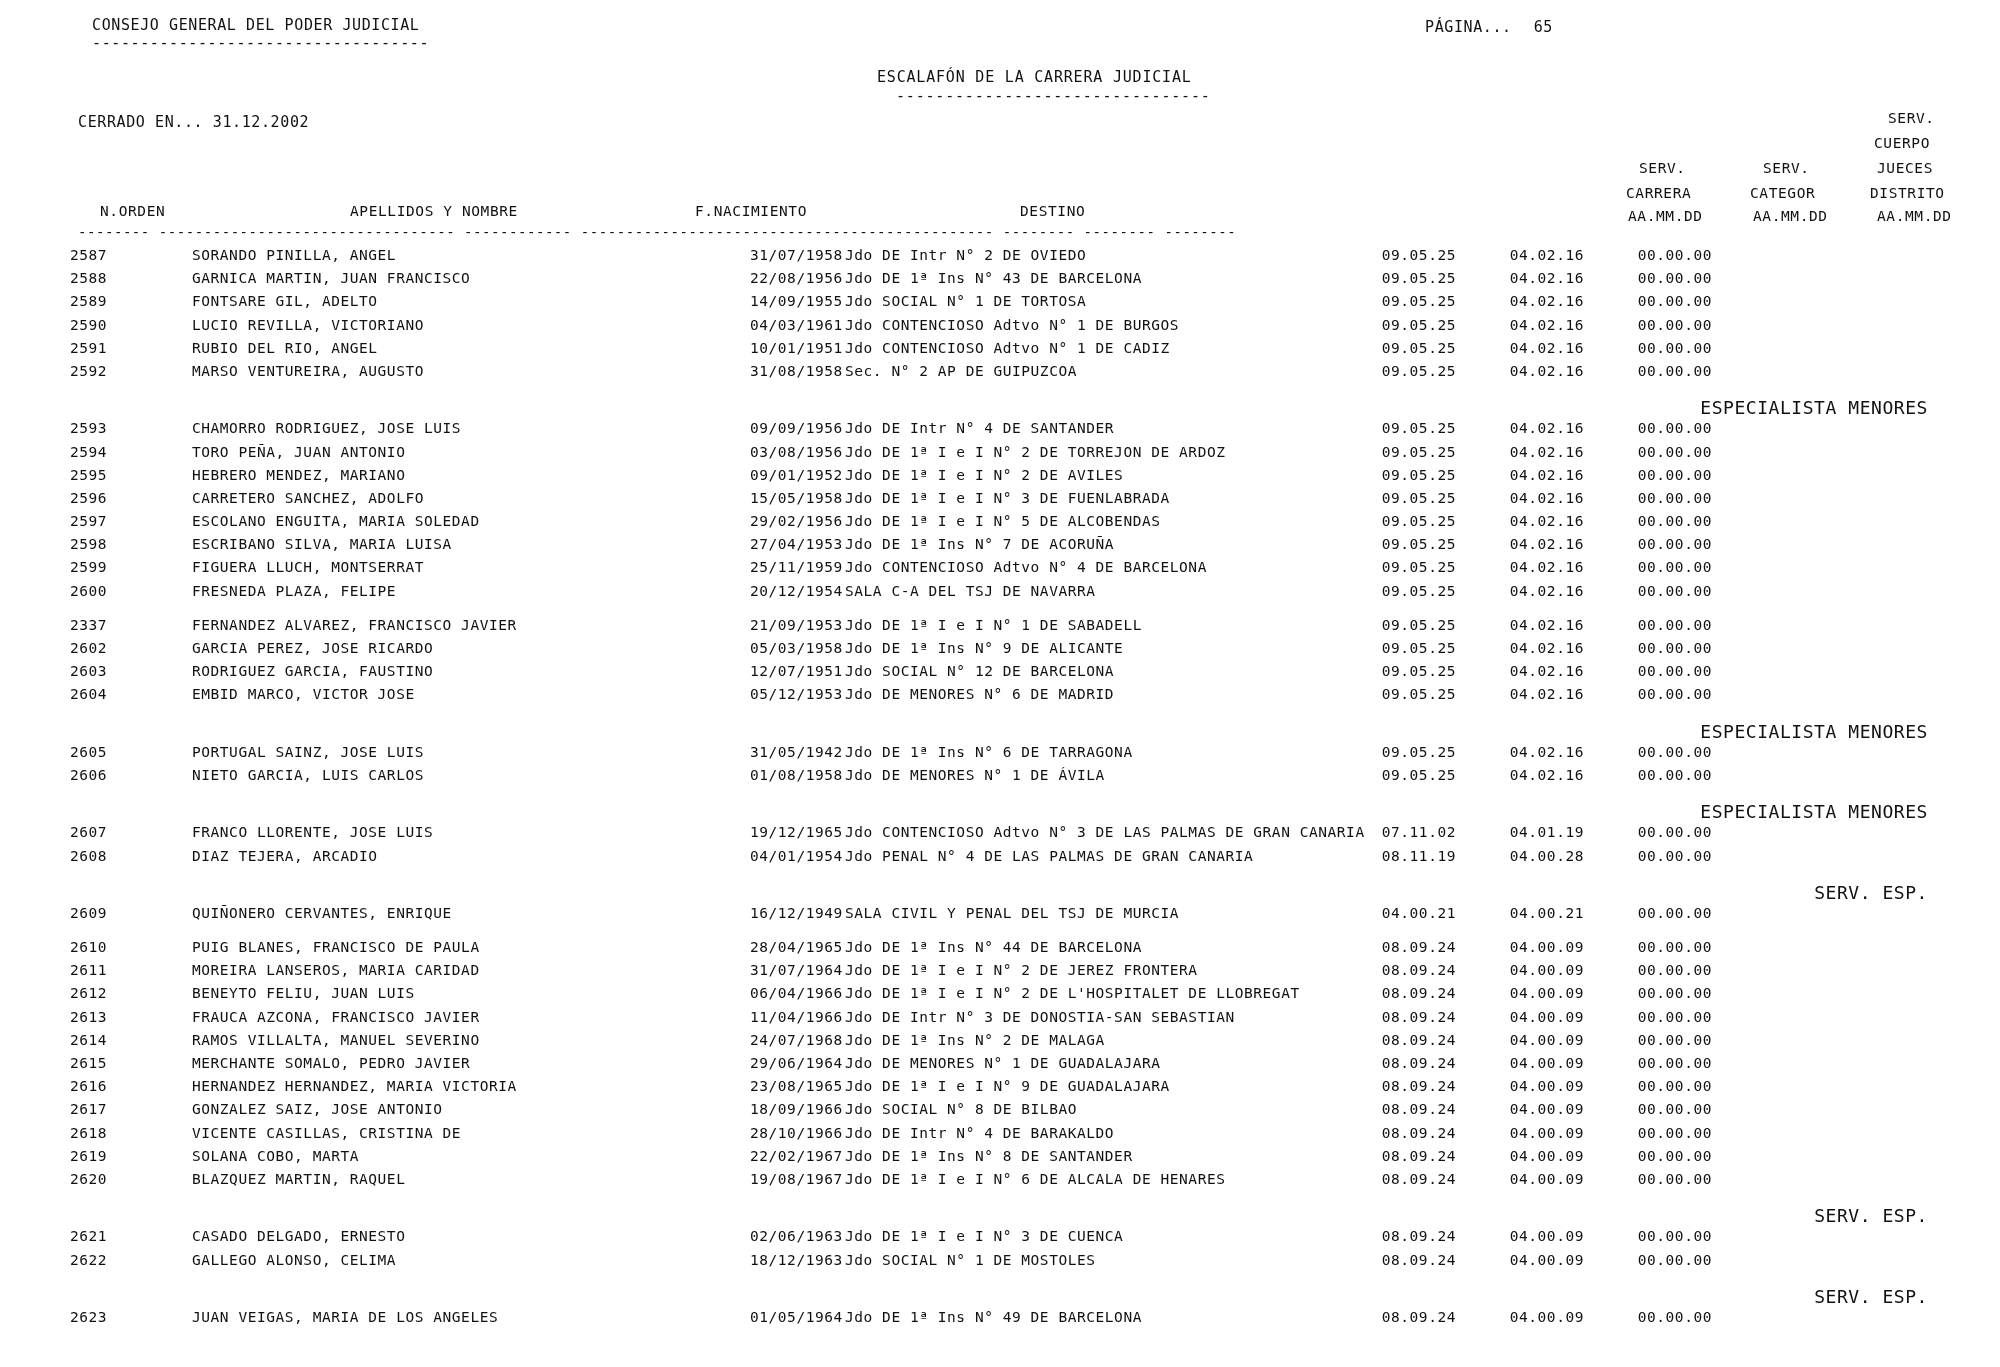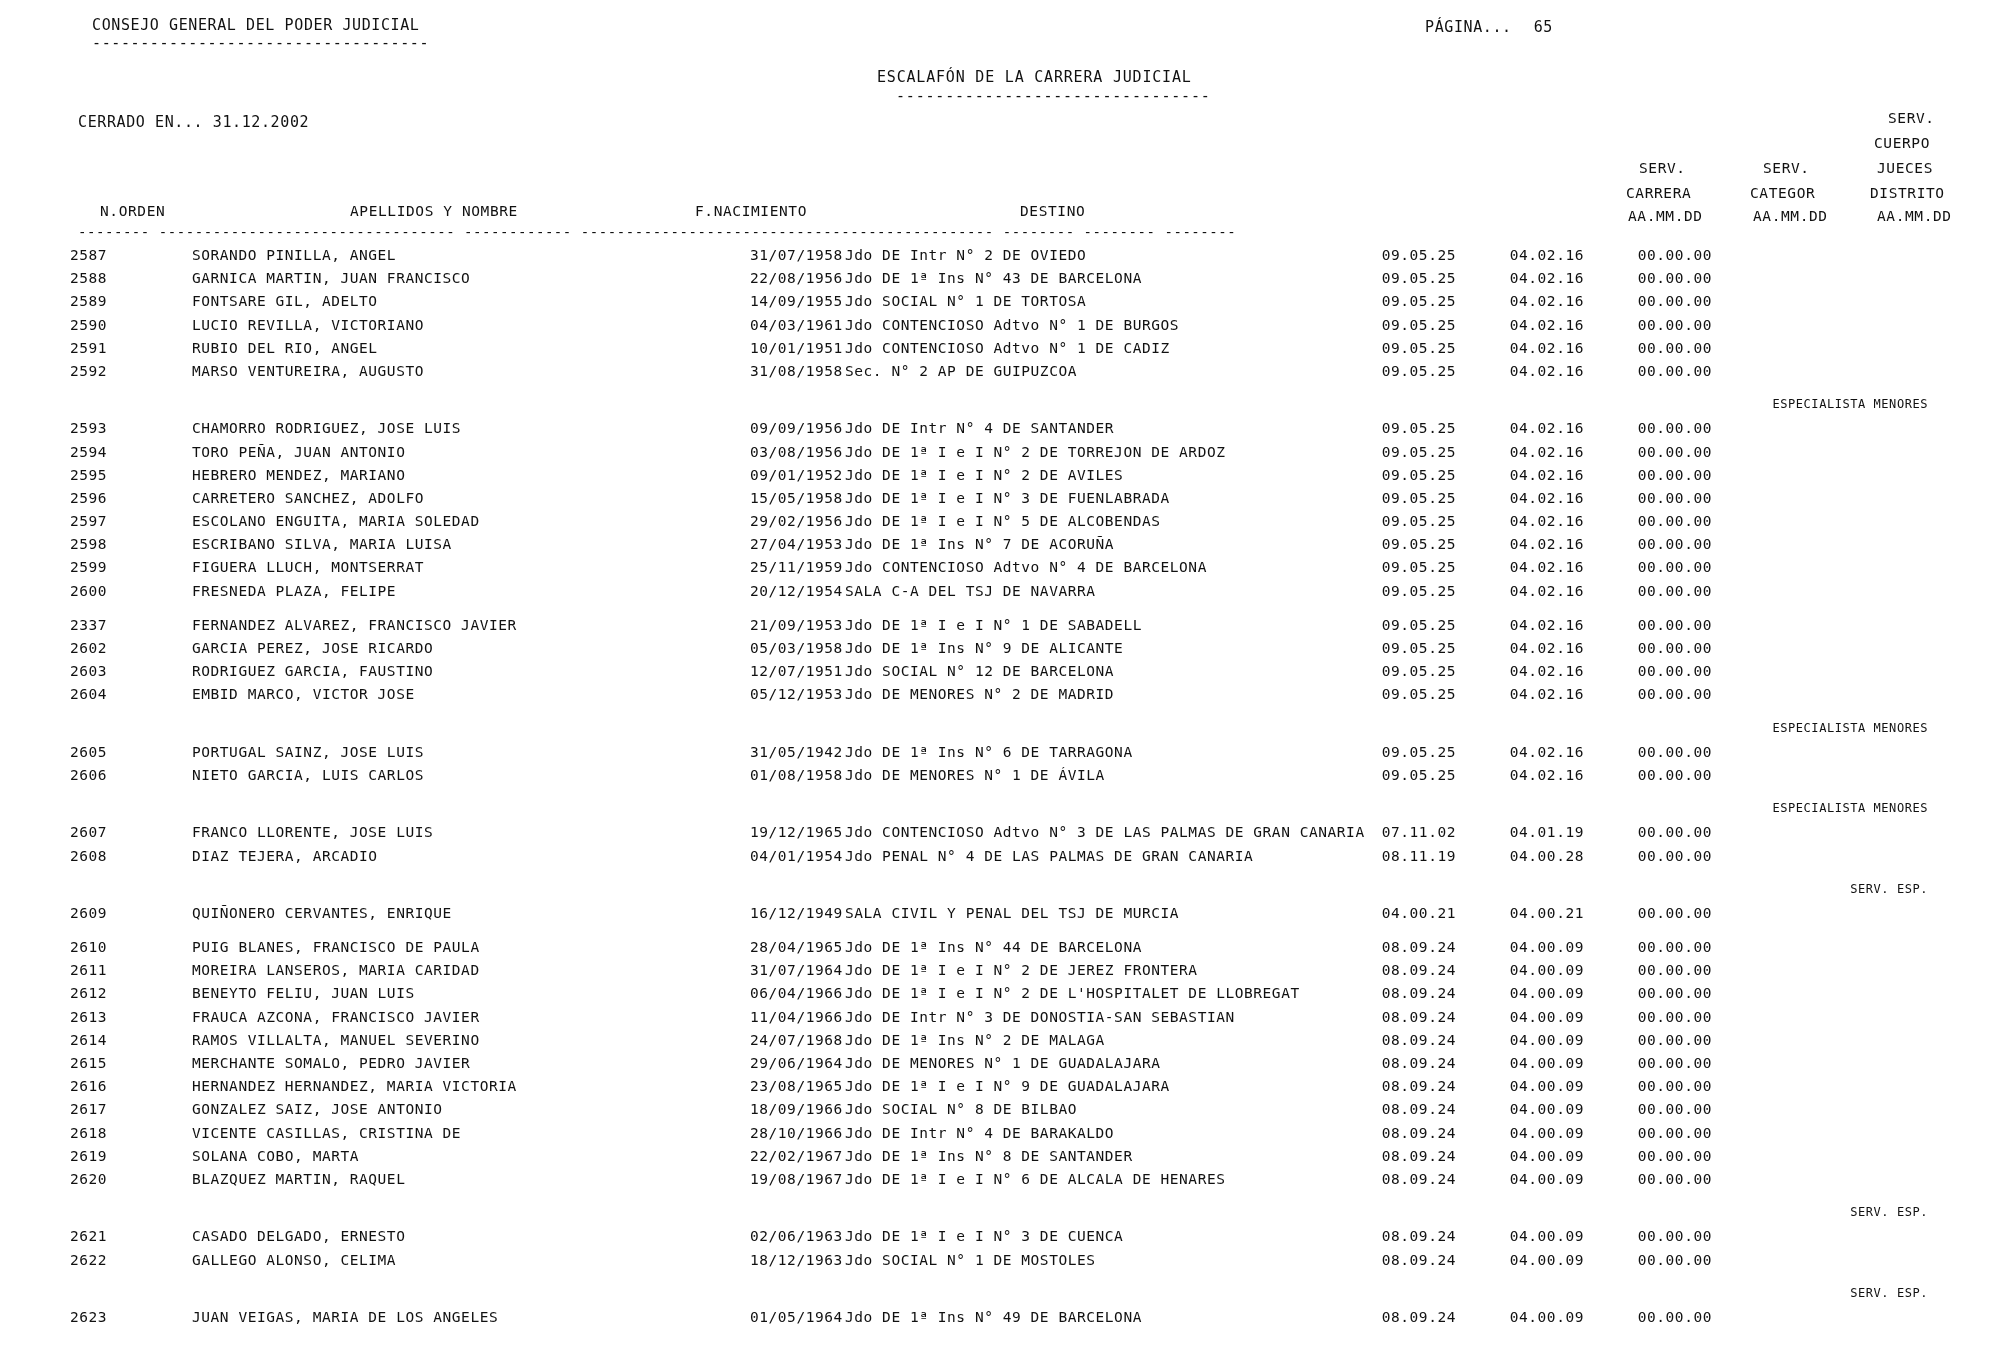--- a/index.html
+++ b/index.html
@@ -143,21 +143,21 @@
   .c-nombre  { left: 192px; }
   .c-fnac    { left: 718px; margin-left: 32px; }
   .c-destino { left: 845px; }
   .c-carrera { left: 1338px; width: 118px; text-align: right; }
   .c-categ   { left: 1466px; width: 118px; text-align: right; }
   .c-distrito{ left: 1594px; width: 118px; text-align: right; }
 
   .note {
     position: relative;
     height: 23.2px;
-    font-size: 12px;
+    font-size: 18px;
     letter-spacing: 0.55px;
     white-space: nowrap;
   }
   .note span {
     position: absolute;
     top: 0;
     right: 72px;
   }
   .spacer { height: 11px; }
 </style>
@@ -355,21 +355,21 @@
         <div class="c c-fnac">12/07/1951</div>
         <div class="c c-destino">Jdo SOCIAL N° 12 DE BARCELONA</div>
         <div class="c c-carrera">09.05.25</div>
         <div class="c c-categ">04.02.16</div>
         <div class="c c-distrito">00.00.00</div>
       </div>
       <div class="row">
         <div class="c c-orden">2604</div>
         <div class="c c-nombre">EMBID MARCO, VICTOR JOSE</div>
         <div class="c c-fnac">05/12/1953</div>
-        <div class="c c-destino">Jdo DE MENORES N° 2 DE MADRID</div>
+        <div class="c c-destino">Jdo DE MENORES N° 6 DE MADRID</div>
         <div class="c c-carrera">09.05.25</div>
         <div class="c c-categ">04.02.16</div>
         <div class="c c-distrito">00.00.00</div>
       </div>
       <div class="spacer"></div>
       <div class="note">
         <span>ESPECIALISTA MENORES</span>
       </div>
       <div class="row">
         <div class="c c-orden">2605</div>

